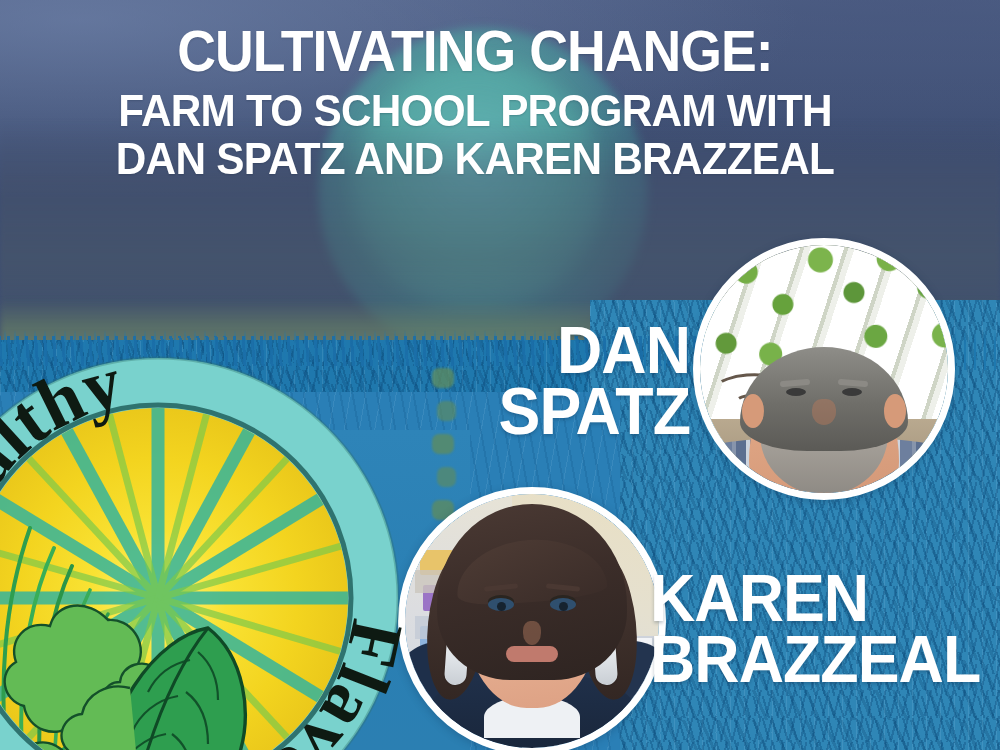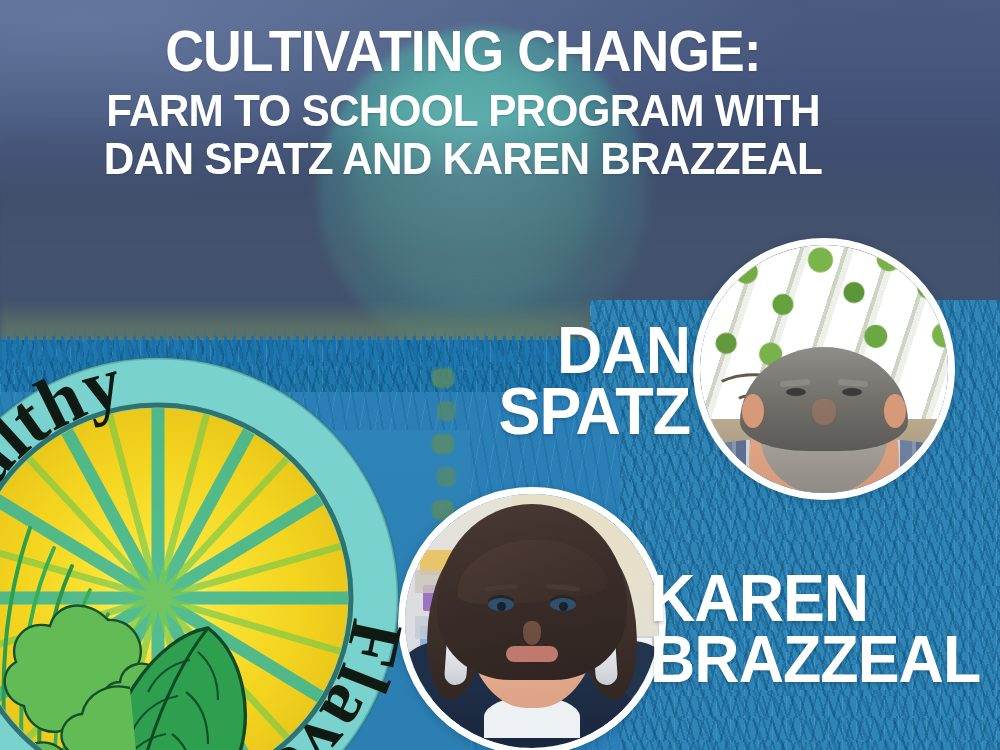--- a/index.html
+++ b/index.html
@@ -115,21 +115,21 @@
   
   .dash-col{position:absolute;left:432px;top:368px;width:26px;height:270px;}
   .dash-col i{
     display:block;width:22px;height:20px;margin:0 0 13px 0;border-radius:7px;
     background:rgba(92,140,96,.78);filter:blur(1.2px);
   }
   .dash-col i:nth-child(even){margin-left:5px;width:19px;opacity:.85;}
 
   
   .titles{
-    position:absolute;left:4px;top:22px;width:918px;text-align:center;z-index:20;
+    position:absolute;left:16px;top:22px;width:918px;text-align:center;z-index:20;
   }
   .t-line{
     color:#ffffff;font-weight:700;letter-spacing:-.5px;
     text-transform:uppercase;line-height:1.02;
     font-family:"Liberation Sans", sans-serif;
     transform:scaleX(.94);transform-origin:center;
     text-shadow:0 1px 2px rgba(20,30,50,.22);
   }
   .t1{font-size:57px;letter-spacing:-1px;}
   .t2{font-size:45px;margin-top:8px;letter-spacing:-.8px;}

